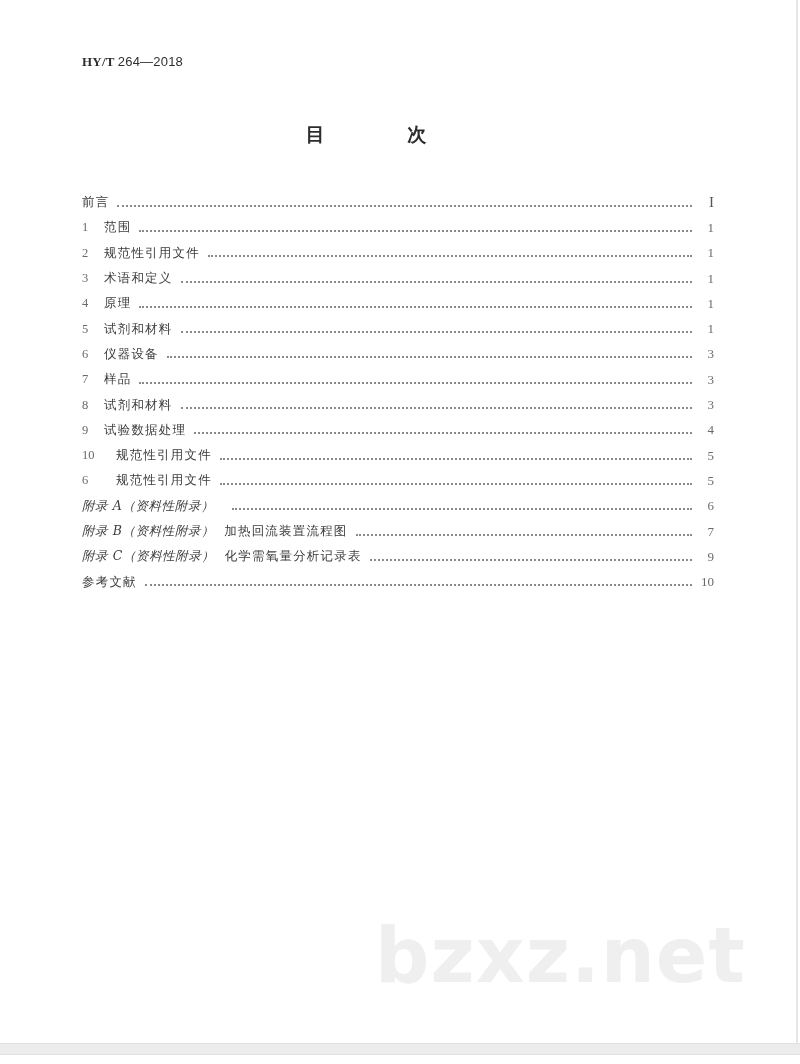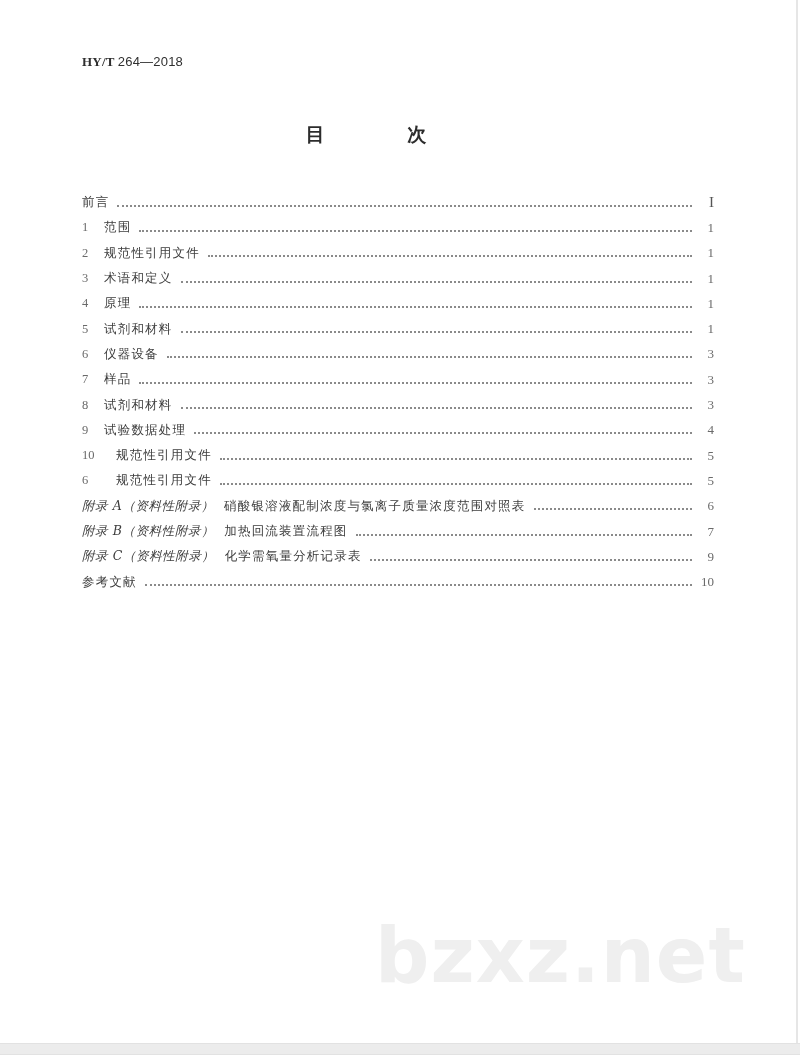--- a/index.html
+++ b/index.html
@@ -220,21 +220,20 @@
 
     <div class="toc-row">
       <span class="toc-num wide">6</span>
       <span class="toc-label">规范性引用文件</span>
       <span class="toc-dots"></span>
       <span class="toc-page">5</span>
     </div>
 
     <div class="toc-row">
       <span class="toc-appendix-prefix">附录 A（资料性附录）</span>
-      <span class="toc-label">硝酸银溶液配制浓度与氯离子质量浓度范围对照表</span>
       <span class="toc-dots"></span>
       <span class="toc-page">6</span>
     </div>
 
     <div class="toc-row">
       <span class="toc-appendix-prefix">附录 B（资料性附录）</span>
       <span class="toc-label">加热回流装置流程图</span>
       <span class="toc-dots"></span>
       <span class="toc-page">7</span>
     </div>

